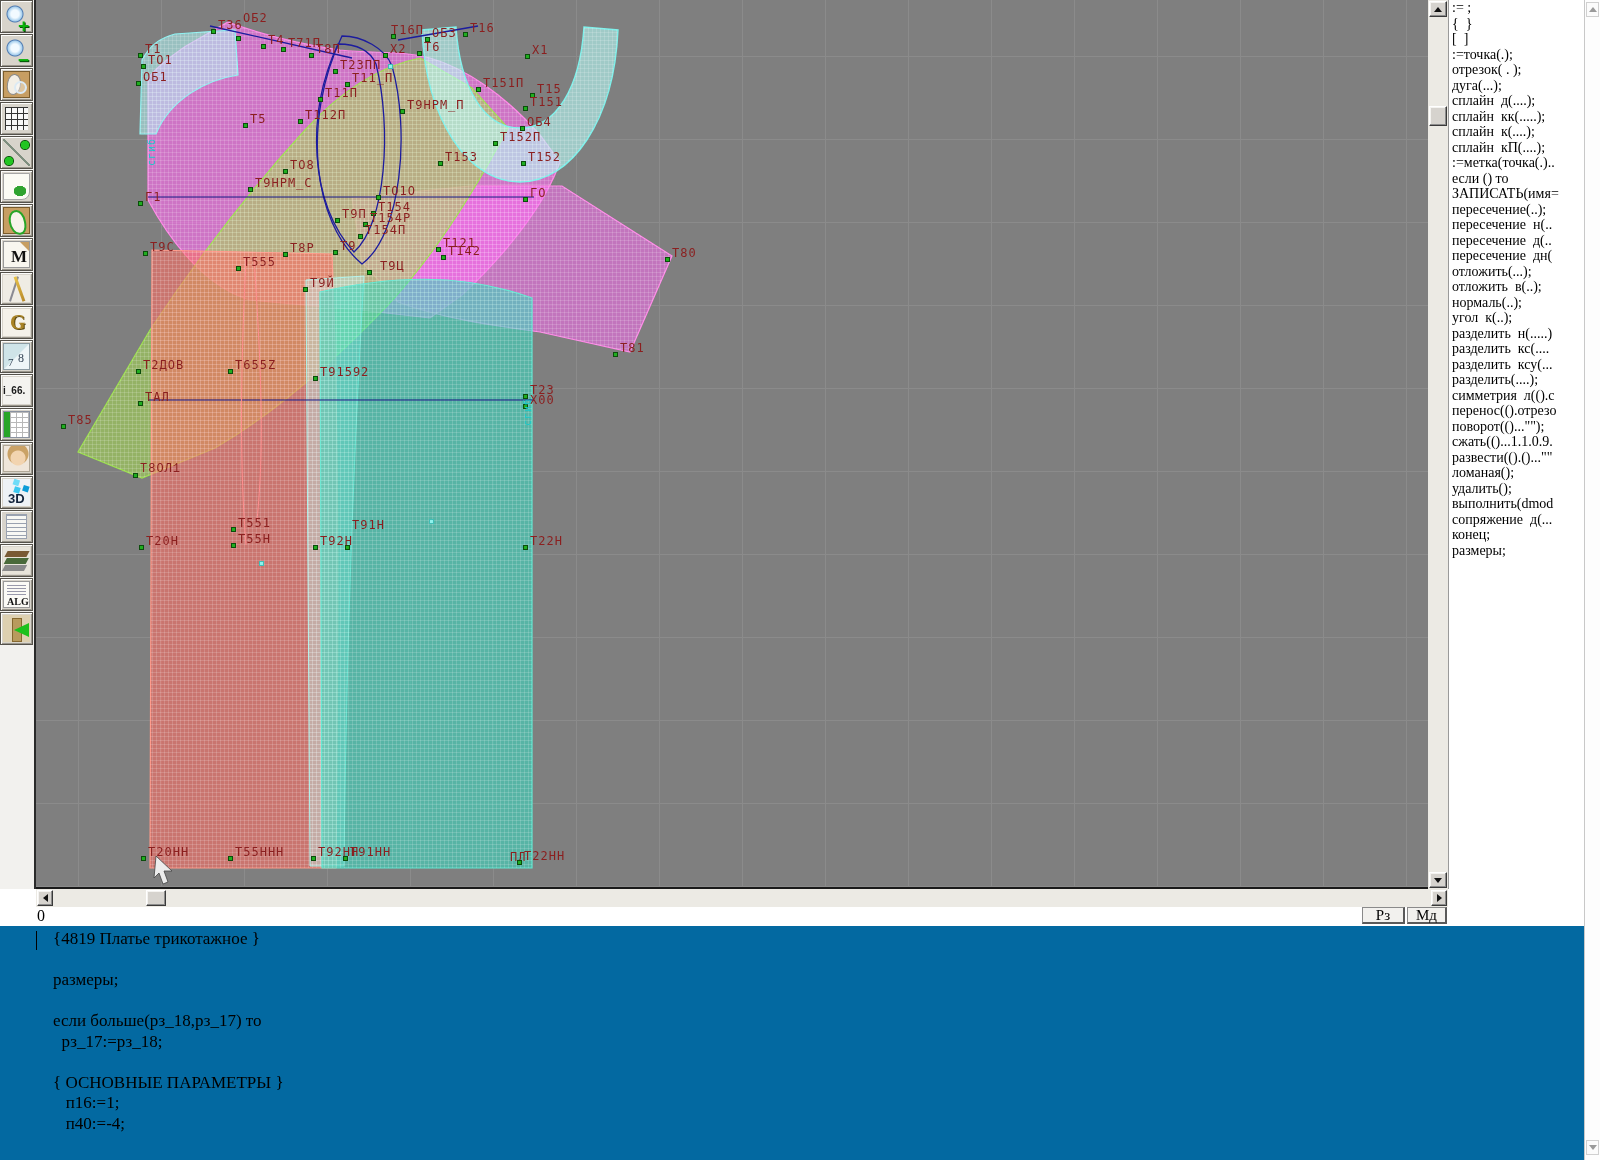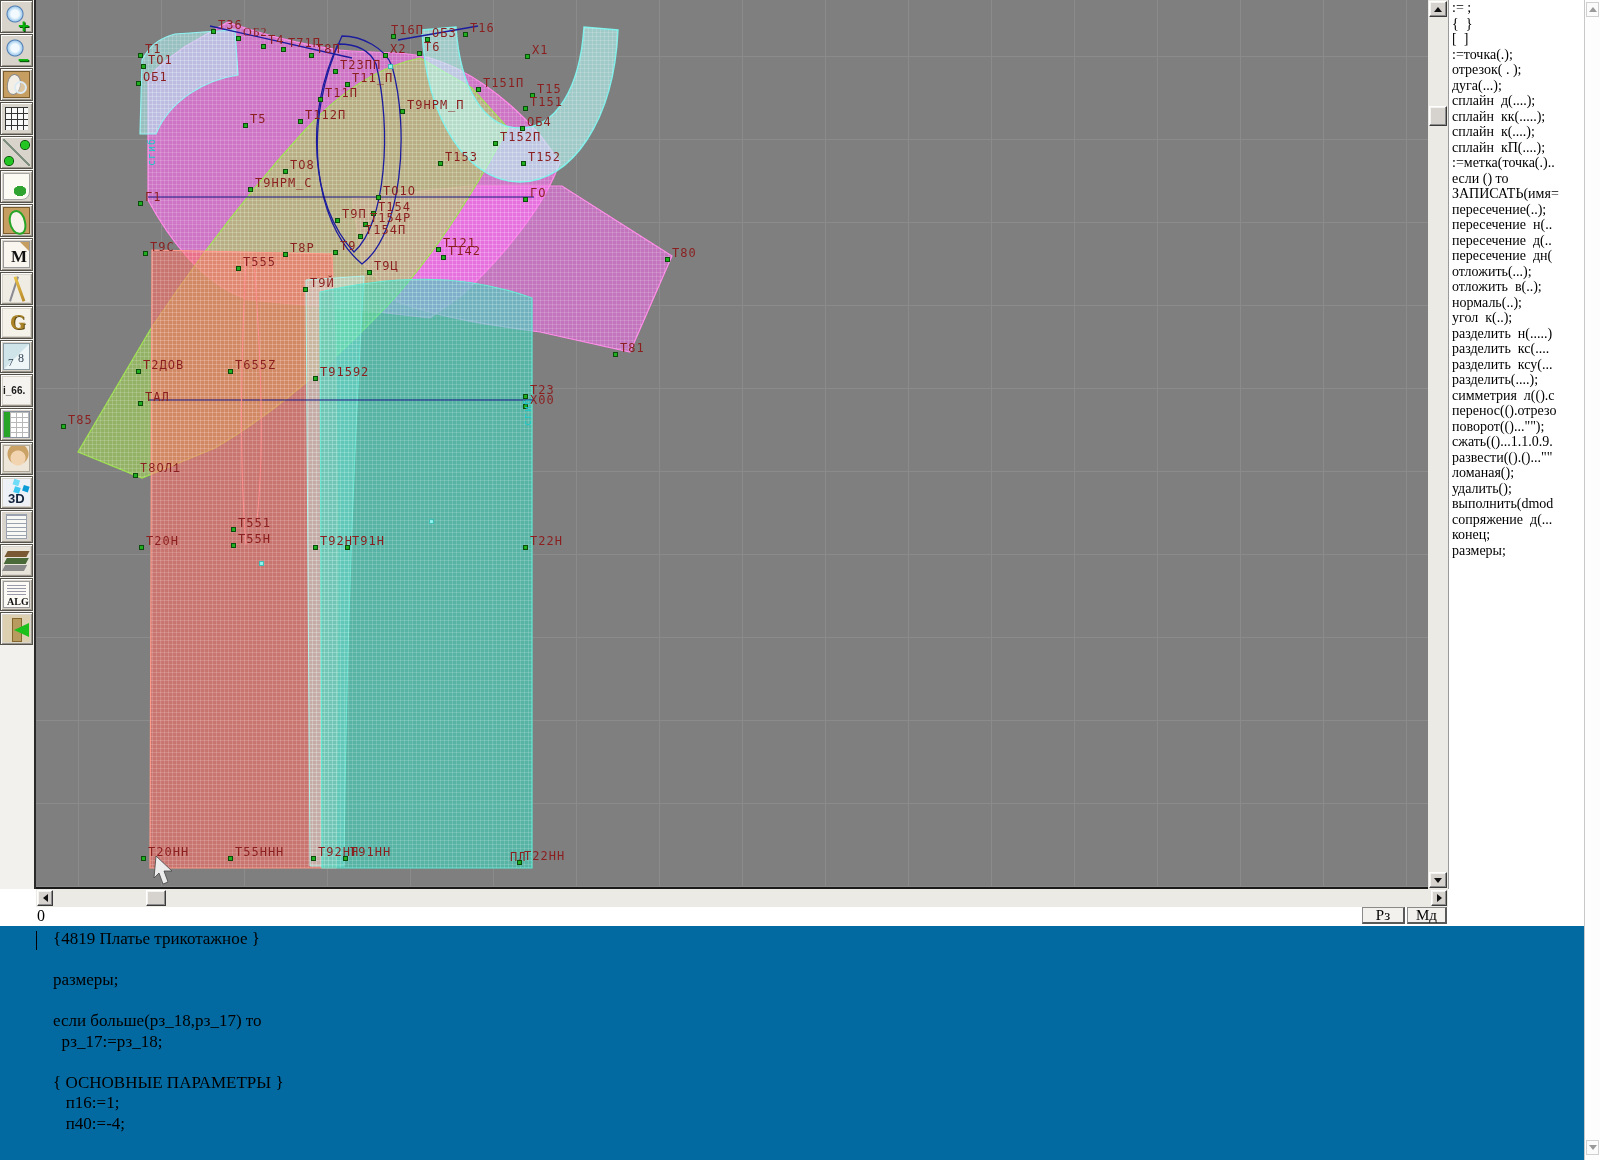--- a/index.html
+++ b/index.html
@@ -282,21 +282,21 @@
       <g fill="none" stroke="#ff8f8f" stroke-width="1">
         <path d="M246,258 C240,380 240,470 246,545"></path>
         <path d="M254,258 C262,380 264,450 257,520"></path>
       </g>
 
       <path d="M156,856 L172,871 L164,871 L168,882 L163,884 L159,873 L154,878 Z" fill="#ececec" stroke="#444" stroke-width="0.8"></path>
     </svg>
     <div id="labels-layer">
         <span class="plabel" style="left: 182px; top: 18px;">Т36</span>
         <div class="marker" style="left: 175px; top: 29px;"></div>
-        <span class="plabel" style="left: 207px; top: 25px; font-family: Liberation Serif, serif;">ОБ2</span>
+        <span class="plabel" style="left: 207px; top: 11px;">ОБ2</span>
         <div class="marker" style="left: 200px; top: 36px;"></div>
         <span class="plabel" style="left: 109px; top: 42px;">Т1</span>
         <div class="marker" style="left: 102px; top: 53px;"></div>
         <span class="plabel" style="left: 112px; top: 53px;">ТО1</span>
         <div class="marker" style="left: 105px; top: 64px;"></div>
         <span class="plabel" style="left: 107px; top: 70px;">ОБ1</span>
         <div class="marker" style="left: 100px; top: 81px;"></div>
         <span class="plabel" style="left: 232px; top: 33px;">Т4</span>
         <div class="marker" style="left: 225px; top: 44px;"></div>
         <span class="plabel" style="left: 252px; top: 36px;">Т71П</span>
@@ -360,21 +360,21 @@
         <span class="plabel" style="left: 329px; top: 223px;">Т154П</span>
         <div class="marker" style="left: 322px; top: 234px;"></div>
         <span class="plabel" style="left: 114px; top: 240px;">Т9С</span>
         <div class="marker" style="left: 107px; top: 251px;"></div>
         <span class="plabel" style="left: 254px; top: 241px;">Т8Р</span>
         <div class="marker" style="left: 247px; top: 252px;"></div>
         <span class="plabel" style="left: 304px; top: 239px;">Т9</span>
         <div class="marker" style="left: 297px; top: 250px;"></div>
         <span class="plabel" style="left: 207px; top: 255px;">Т555</span>
         <div class="marker" style="left: 200px; top: 266px;"></div>
-        <span class="plabel" style="left: 338px; top: 259px;">Т9Ц</span>
+        <span class="plabel" style="left: 338px; top: 259px; padding-left: 6px;">Т9Ц</span>
         <div class="marker" style="left: 331px; top: 270px;"></div>
         <span class="plabel" style="left: 274px; top: 276px;">Т9Й</span>
         <div class="marker" style="left: 267px; top: 287px;"></div>
         <span class="plabel" style="left: 407px; top: 236px;">Т121</span>
         <div class="marker" style="left: 400px; top: 247px;"></div>
         <span class="plabel" style="left: 412px; top: 244px;">Т142</span>
         <div class="marker" style="left: 405px; top: 255px;"></div>
         <span class="plabel" style="left: 636px; top: 246px;">Т80</span>
         <div class="marker" style="left: 629px; top: 257px;"></div>
         <span class="plabel" style="left: 584px; top: 341px;">Т81</span>
@@ -396,21 +396,21 @@
         <span class="plabel" style="left: 104px; top: 462px; font-family: Liberation Mono, monospace;">Т8ОЛ1</span>
         <div class="marker" style="left: 97px; top: 473px;"></div>
         <span class="plabel" style="left: 110px; top: 534px;">Т20Н</span>
         <div class="marker" style="left: 103px; top: 545px;"></div>
         <span class="plabel" style="left: 202px; top: 516px;">Т551</span>
         <div class="marker" style="left: 195px; top: 527px;"></div>
         <span class="plabel" style="left: 202px; top: 532px;">Т55Н</span>
         <div class="marker" style="left: 195px; top: 543px;"></div>
         <span class="plabel" style="left: 284px; top: 534px;">Т92Н</span>
         <div class="marker" style="left: 277px; top: 545px;"></div>
-        <span class="plabel" style="left: 316px; top: 534px;">Т91Н</span>
+        <span class="plabel" style="left: 316px; top: 518px;">Т91Н</span>
         <div class="marker" style="left: 309px; top: 545px;"></div>
         <span class="plabel" style="left: 494px; top: 534px;">Т22Н</span>
         <div class="marker" style="left: 487px; top: 545px;"></div>
         <span class="plabel" style="left: 112px; top: 845px;">Т20НН</span>
         <div class="marker" style="left: 105px; top: 856px;"></div>
         <span class="plabel" style="left: 199px; top: 845px;">Т55ННН</span>
         <div class="marker" style="left: 192px; top: 856px;"></div>
         <span class="plabel" style="left: 282px; top: 845px;">Т92НН</span>
         <div class="marker" style="left: 275px; top: 856px;"></div>
         <span class="plabel" style="left: 314px; top: 845px;">Т91НН</span>

